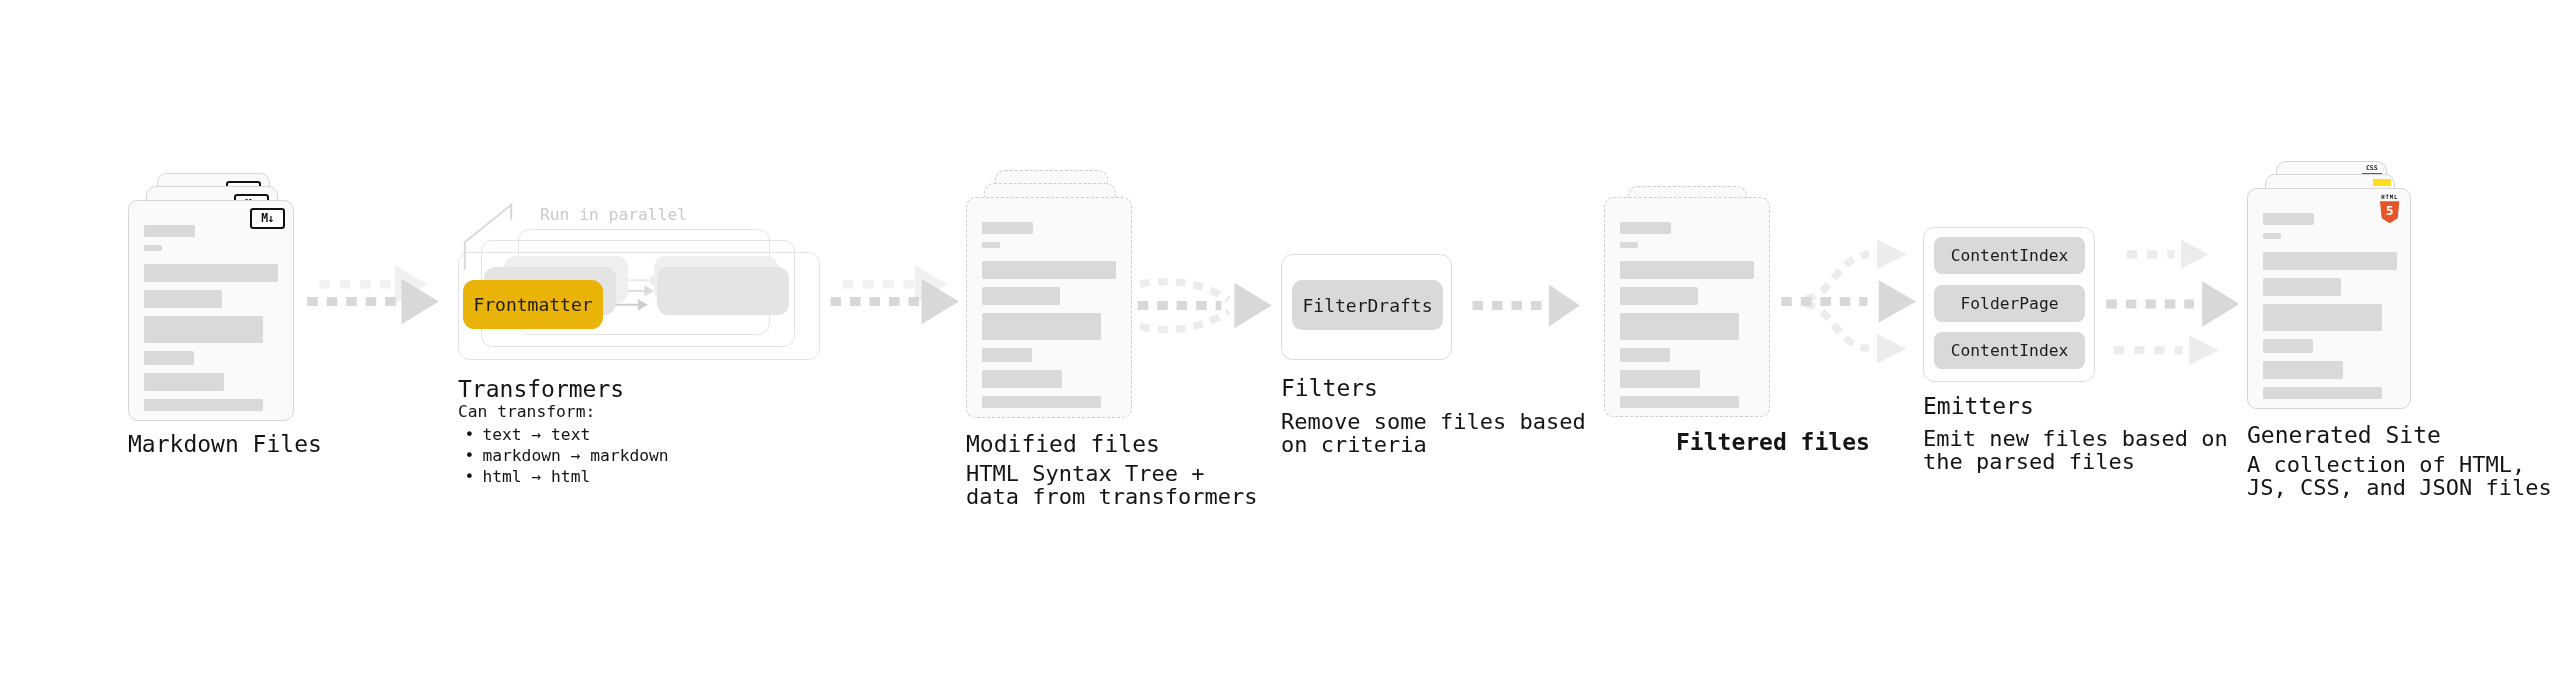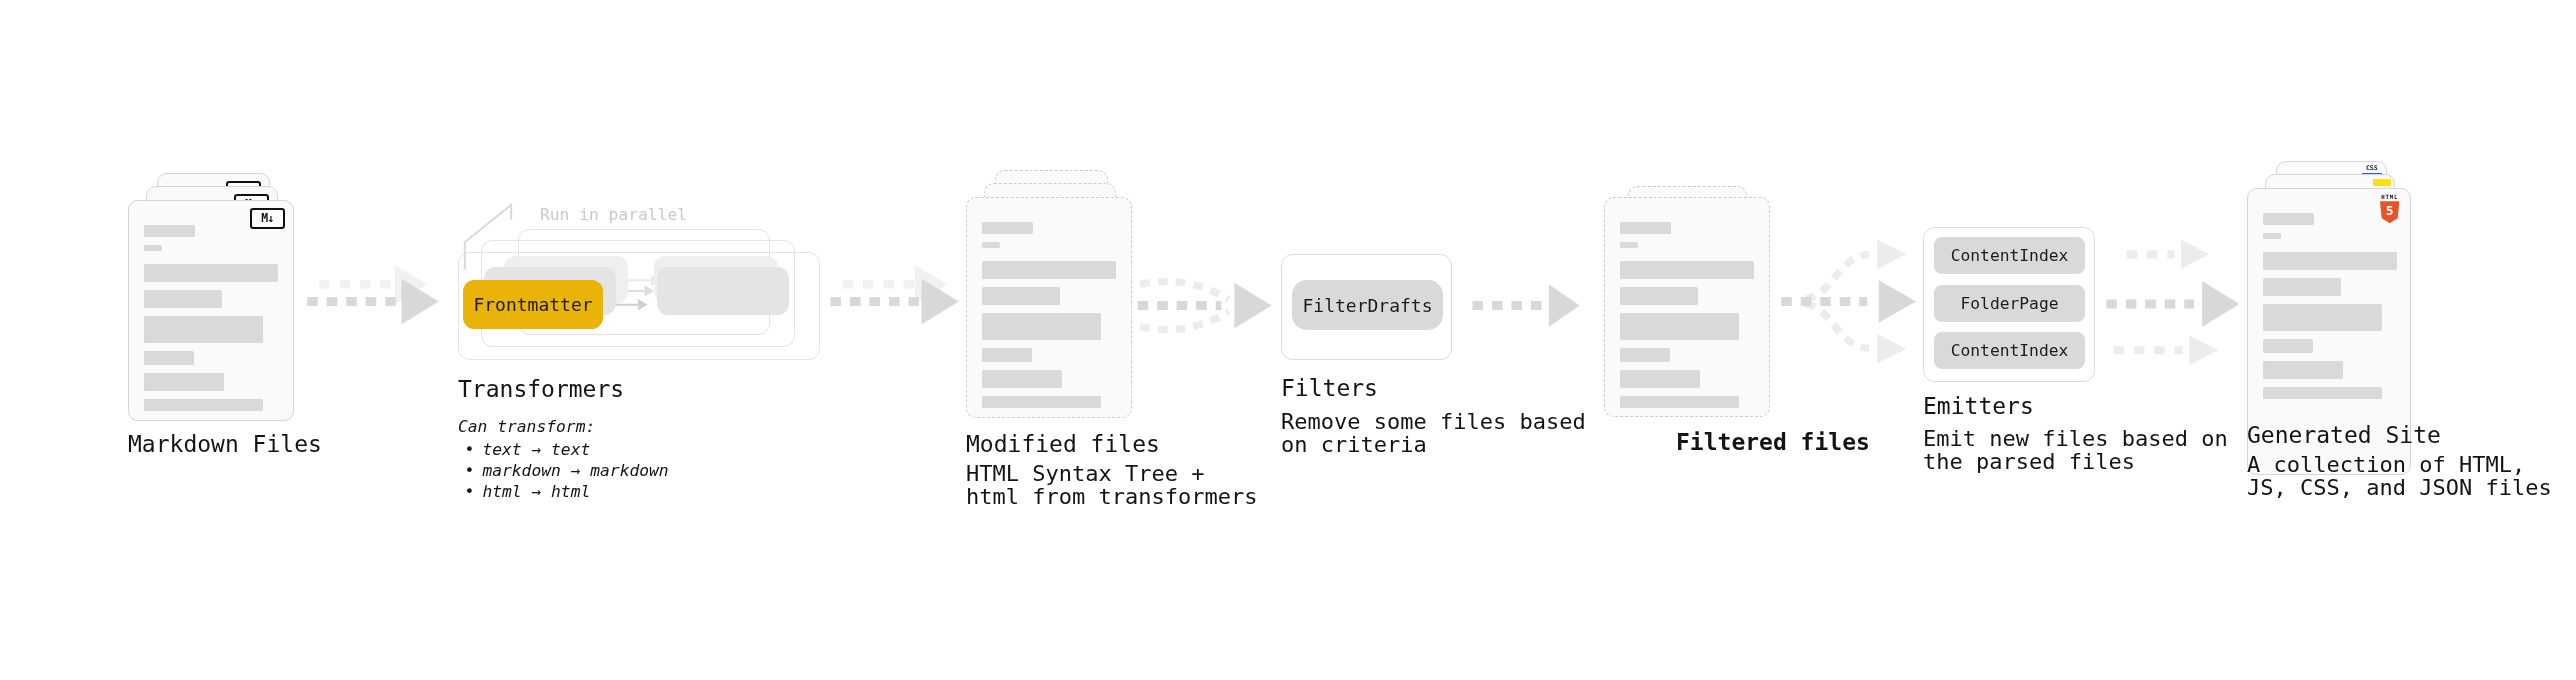--- a/index.html
+++ b/index.html
@@ -59,21 +59,21 @@
   .gbox{position:absolute;border-radius:11.4px;background:#eab308;display:flex;align-items:center;justify-content:center;
         font-size:18px;color:#1c1c1c;box-sizing:border-box;}
   .ghost1{background:#e4e4e4;}
   .ghost2{background:#efefef;}
   .annotation{position:absolute;font-size:16.3px;color:#c9c9c9;white-space:nowrap;}
 
   
   .panel{position:absolute;background:#ffffff;border:1.6px solid #dcdcdc;border-radius:11.4px;box-sizing:border-box;}
   .pill{position:absolute;background:#d9d9d9;border-radius:8.1px;display:flex;align-items:center;justify-content:center;
         font-size:16.3px;color:#1c1c1c;}
-  .pill-lg{border-radius:15px;font-size:18px;text-align:center;}
+  .pill-lg{border-radius:10px;font-size:18px;text-align:center;}
 
   
   .h{position:absolute;font-size:23px;color:#141414;white-space:nowrap;}
   .sub{position:absolute;font-size:22px;color:#141414;line-height:23px;white-space:pre-line;}
   .list{position:absolute;font-size:16.3px;color:#141414;}
   .list-title{line-height:21px;margin-bottom:1.6px;}
   .li{line-height:21px;padding-left:6.5px;}
   .li .marker{margin-right:8.1px;}
 </style>
 </head>
@@ -169,21 +169,21 @@
   <div class="gbox ghost2" style="left:504px;top:256px;width:124px;height:47px;"></div>
   <div class="gbox ghost1" style="left:484px;top:267px;width:132px;height:48px;"></div>
   <div class="gbox" style="left:463px;top:280px;width:140px;height:49px;">Frontmatter</div>
 
   <div class="gbox ghost2" style="left:654px;top:256px;width:124px;height:47px;"></div>
   <div class="gbox ghost1" style="left:657px;top:267px;width:132px;height:48px;"></div>
 
   <div class="annotation" style="left:540px;top:205px;">Run in parallel</div>
 
   <div class="h" style="left:458px;top:376px;">Transformers</div>
-  <div class="list" style="left:458px;top:416px;font-style:italic;">
+  <div class="list" style="left:458px;top:401px;">
     <div class="list-title">Can transform:</div>
     <div class="li">
       <span class="marker">•</span><span>text → text</span>
     </div>
     <div class="li">
       <span class="marker">•</span><span>markdown → markdown</span>
     </div>
     <div class="li">
       <span class="marker">•</span><span>html → html</span>
     </div>
@@ -200,21 +200,21 @@
         <i class="bar b4"></i>
         <i class="bar b5"></i>
         <i class="bar b6"></i>
         <i class="bar b7"></i>
         <i class="bar b8"></i>
       </div>
     </div>
   </div>
   <div class="h" style="left:966px;top:431px;">Modified files</div>
   <div class="sub" style="left:966px;top:462px;">HTML Syntax Tree +
-html from transformers</div>
+data from transformers</div>
 
   <div class="panel" style="left:1281px;top:254px;width:171px;height:106px;"></div>
   <div class="pill pill-lg" style="left:1292px;top:280px;width:151px;height:50px;">FilterDrafts</div>
   <div class="h" style="left:1281px;top:375px;">Filters</div>
   <div class="sub" style="left:1281px;top:410px;">Remove some files based
 on criteria</div>
 
   <div class="stack dashed" style="left:1604px;top:197px;width:166px;height:220px;">
     <div class="card l2s"></div>
     <div class="card front">
@@ -233,21 +233,21 @@
   <div class="h" style="left:1676px;top:429px;font-weight:bold;">Filtered files</div>
 
   <div class="panel" style="left:1923px;top:227px;width:172px;height:155px;"></div>
   <div class="pill" style="left:1934px;top:237px;width:151px;height:37px;">ContentIndex</div>
   <div class="pill" style="left:1934px;top:285px;width:151px;height:37px;">FolderPage</div>
   <div class="pill" style="left:1934px;top:332px;width:151px;height:37px;">ContentIndex</div>
   <div class="h" style="left:1923px;top:393px;">Emitters</div>
   <div class="sub" style="left:1923px;top:427px;">Emit new files based on
 the parsed files</div>
 
-  <div class="stack" style="left:2247px;top:188px;width:164px;height:287px;">
+  <div class="stack" style="left:2247px;top:188px;width:164px;height:221px;">
     <div class="card l3">
       <div class="css-badge">
         <span class="txt">CSS</span>
         <div class="underline"></div>
       </div>
     </div>
     <div class="card l2">
       <div class="js-badge"></div>
     </div>
     <div class="card front">

